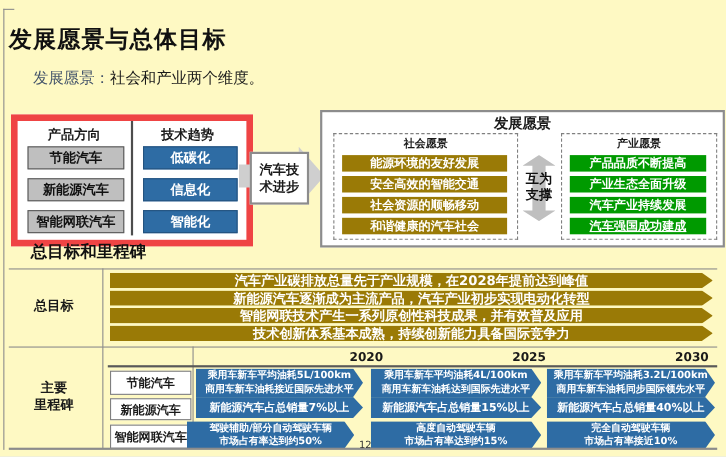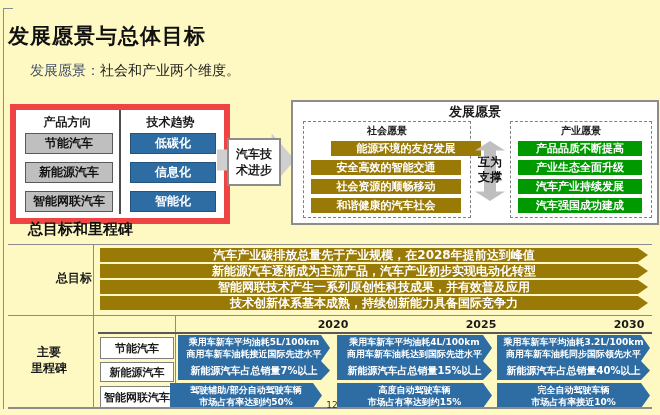--- a/index.html
+++ b/index.html
@@ -32,21 +32,21 @@
   .industry-box{left:217px;width:140px;}
   .dash-title{left:0;top:2px;width:100%;text-align:center;font-size:10px;font-weight:bold;}
   .vision-item{height:15px;line-height:15px;font-size:11px;font-weight:bold;color:#fff;text-align:center;white-space:nowrap;}
   .gold{background:var(--gold,#9a7a06);}
   .green{background:var(--green,#009a00);}
   .support-arrow{left:182px;top:39px;width:30px;height:60px;background:var(--gray_box,#bfbfbf);
     clip-path:polygon(50% 0,100% 16%,70% 16%,70% 84%,100% 84%,50% 100%,0 84%,30% 84%,30% 16%,0 16%);}
   .support-label{left:175px;top:53px;width:44px;text-align:center;font-size:12px;font-weight:bold;line-height:1.25;color:#111;}
   
   .goals-title{left:28px;top:220px;font-size:15px;font-weight:bold;color:#111;}
-  .goal-label{left:6px;top:270px;width:86px;text-align:right;font-size:12px;font-weight:bold;}
+  .goal-label{left:6px;top:270px;width:86px;text-align:center;font-size:12px;font-weight:bold;}
   .goal-bar{left:100px;width:548px;height:14px;line-height:14px;font-size:12px;font-weight:bold;color:#fff;
     text-align:center;white-space:nowrap;
     clip-path:polygon(0 0,calc(100% - 10px) 0,100% 50%,calc(100% - 10px) 100%,0 100%);}
   
   .ml-label{left:6px;top:345px;width:86px;text-align:center;font-size:12px;font-weight:bold;line-height:1.3;}
   .year{top:318px;width:44px;text-align:center;font-size:11px;font-weight:bold;}
   .row-label{left:100px;width:72px;background:#fff;border:1px solid #7f7f7f;font-size:11px;font-weight:bold;
     text-align:center;display:flex;align-items:center;justify-content:center;}
   .ml-cell{background:var(--blue,#2e6ca4);color:#fff;font-weight:bold;text-align:center;
     display:flex;flex-direction:column;justify-content:center;white-space:nowrap;
@@ -86,38 +86,38 @@
   <div class="abs tech-arrow-label">
     <span>汽车技</span>
     <span>术进步</span>
   </div>
 
   <div class="abs vision-panel">
     <div class="abs vision-title">发展愿景</div>
 
     <div class="abs dash-box social-box">
       <div class="abs dash-title">社会愿景</div>
-      <div class="abs vision-item gold" style="left:7px;top:19px;width:150px;margin-left:20px;">能源环境的友好发展</div>
+      <div class="abs vision-item gold" style="left:7px;top:19px;width:150px;">能源环境的友好发展</div>
       <div class="abs vision-item gold" style="left:7px;top:38px;width:150px;">安全高效的智能交通</div>
       <div class="abs vision-item gold" style="left:7px;top:57px;width:150px;">社会资源的顺畅移动</div>
       <div class="abs vision-item gold" style="left:7px;top:76px;width:150px;">和谐健康的汽车社会</div>
     </div>
 
     <div class="abs support-arrow"></div>
     <div class="abs support-label">
       <span style="display:block;">互为</span>
       <span style="display:block;">支撑</span>
     </div>
 
     <div class="abs dash-box industry-box">
       <div class="abs dash-title">产业愿景</div>
       <div class="abs vision-item green" style="left:7px;top:19px;width:124px;">产品品质不断提高</div>
       <div class="abs vision-item green" style="left:7px;top:38px;width:124px;">产业生态全面升级</div>
       <div class="abs vision-item green" style="left:7px;top:57px;width:124px;">汽车产业持续发展</div>
-      <div class="abs vision-item green" style="left:7px;top:76px;width:124px;">汽车强国成功建成</div>
+      <div class="abs vision-item green" style="left:7px;top:76px;width:124px;text-decoration:underline;">汽车强国成功建成</div>
     </div>
   </div>
 
   <div class="abs goals-title">总目标和里程碑</div>
 
   <div class="abs line" style="left:8px;top:244px;width:644px;height:1px;"></div>
   <div class="abs line" style="left:93px;top:244px;width:1px;height:164px;"></div>
 
   <div class="abs goal-label">总目标</div>
   <div class="abs goal-bar gold" style="top:248px;">汽车产业碳排放总量先于产业规模，在2028年提前达到峰值</div>

